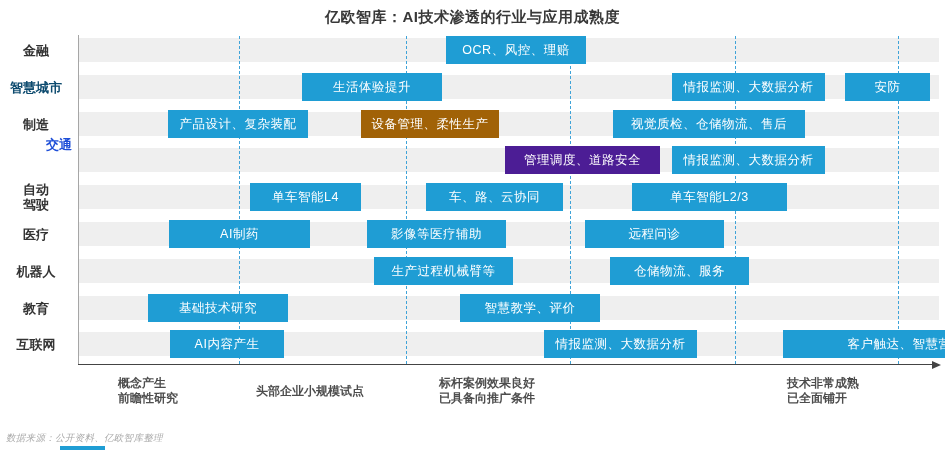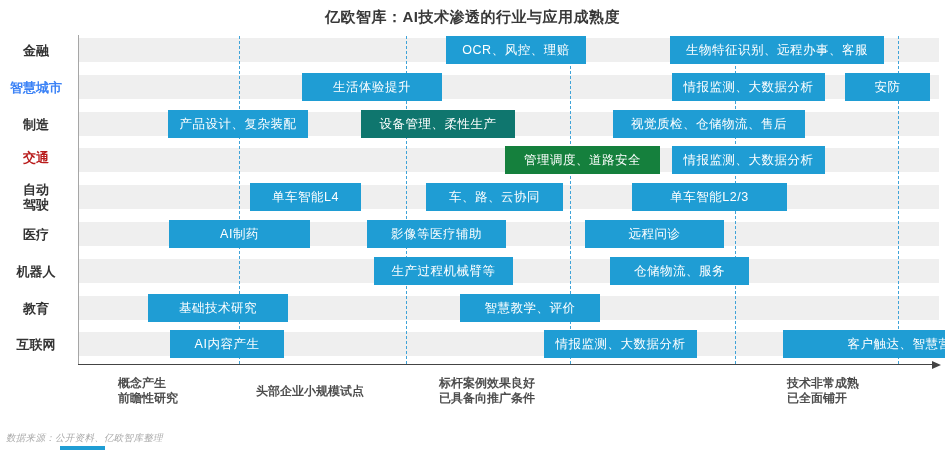--- a/index.html
+++ b/index.html
@@ -46,34 +46,33 @@
   <div class="plot" id="plot">
       <div class="y-axis" style="left: 78px; top: 35px; height: 329px; background: rgb(166, 166, 166);"></div>
       <div class="divider" style="left: 239px; top: 36px; height: 328px; border-left-color: rgb(63, 163, 216);"></div>
       <div class="divider" style="left: 406px; top: 36px; height: 328px; border-left-color: rgb(63, 163, 216);"></div>
       <div class="divider" style="left: 570px; top: 36px; height: 328px; border-left-color: rgb(63, 163, 216);"></div>
       <div class="divider" style="left: 735px; top: 36px; height: 328px; border-left-color: rgb(63, 163, 216);"></div>
       <div class="divider" style="left: 898px; top: 36px; height: 328px; border-left-color: rgb(63, 163, 216);"></div>
       <div class="band" style="top: 38px; height: 24px; background: rgb(239, 239, 239);"></div>
       <div class="row-label" style="color: rgb(51, 51, 51); top: 42.5px;">金融</div>
       <div class="tag-box" style="left: 446px; width: 140px; top: 36px; background: rgb(31, 157, 212);">OCR、风控、理赔</div>
-      <div class="tag-box" style="left: 670px; width: 214px; top: 36px; background: rgb(31, 157, 212);">生物特征识别、远程办事、客服</div>
       <div class="band" style="top: 75px; height: 24px; background: rgb(239, 239, 239);"></div>
-      <div class="row-label" style="color: #3b82f6; top: 79.5px;">智慧城市</div>
+      <div class="row-label" style="color: #0c4a6e; top: 79.5px;">智慧城市</div>
       <div class="tag-box" style="left: 302px; width: 140px; top: 73px; background: rgb(31, 157, 212);">生活体验提升</div>
       <div class="tag-box" style="left: 672px; width: 153px; top: 73px; background: rgb(31, 157, 212);">情报监测、大数据分析</div>
       <div class="tag-box" style="left: 845px; width: 85px; top: 73px; background: rgb(31, 157, 212);">安防</div>
       <div class="band" style="top: 112px; height: 24px; background: rgb(239, 239, 239);"></div>
       <div class="row-label" style="color: rgb(51, 51, 51); top: 116.5px;">制造</div>
       <div class="tag-box" style="left: 168px; width: 140px; top: 110px; background: rgb(31, 157, 212);">产品设计、复杂装配</div>
-      <div class="tag-box" style="left: 361px; width: 154px; top: 110px; background: #0f766e;">设备管理、柔性生产</div>
+      <div class="tag-box" style="left: 361px; width: 138px; top: 110px; background: #a16207;">设备管理、柔性生产</div>
       <div class="tag-box" style="left: 613px; width: 192px; top: 110px; background: rgb(31, 157, 212);">视觉质检、仓储物流、售后</div>
       <div class="band" style="top: 148px; height: 24px; background: rgb(239, 239, 239);"></div>
-      <div class="row-label" style="color: #b91c1c; top: 150px;">交通</div>
-      <div class="tag-box" style="left: 505px; width: 155px; top: 146px; background: #15803d;">管理调度、道路安全</div>
+      <div class="row-label" style="color: #1d4ed8; top: 137px; text-align: right;">交通</div>
+      <div class="tag-box" style="left: 505px; width: 155px; top: 146px; background: #4c1d95;">管理调度、道路安全</div>
       <div class="tag-box" style="left: 672px; width: 153px; top: 146px; background: rgb(31, 157, 212);">情报监测、大数据分析</div>
       <div class="band" style="top: 185px; height: 24px; background: rgb(239, 239, 239);"></div>
       <div class="row-label" style="color: rgb(51, 51, 51); top: 182px;">自动<br>驾驶</div>
       <div class="tag-box" style="left: 250px; width: 111px; top: 183px; background: rgb(31, 157, 212);">单车智能L4</div>
       <div class="tag-box" style="left: 426px; width: 137px; top: 183px; background: rgb(31, 157, 212);">车、路、云协同</div>
       <div class="tag-box" style="left: 632px; width: 155px; top: 183px; background: rgb(31, 157, 212);">单车智能L2/3</div>
       <div class="band" style="top: 222px; height: 24px; background: rgb(239, 239, 239);"></div>
       <div class="row-label" style="color: rgb(51, 51, 51); top: 226.5px;">医疗</div>
       <div class="tag-box" style="left: 169px; width: 141px; top: 220px; background: rgb(31, 157, 212);">AI制药</div>
       <div class="tag-box" style="left: 367px; width: 139px; top: 220px; background: rgb(31, 157, 212);">影像等医疗辅助</div>

